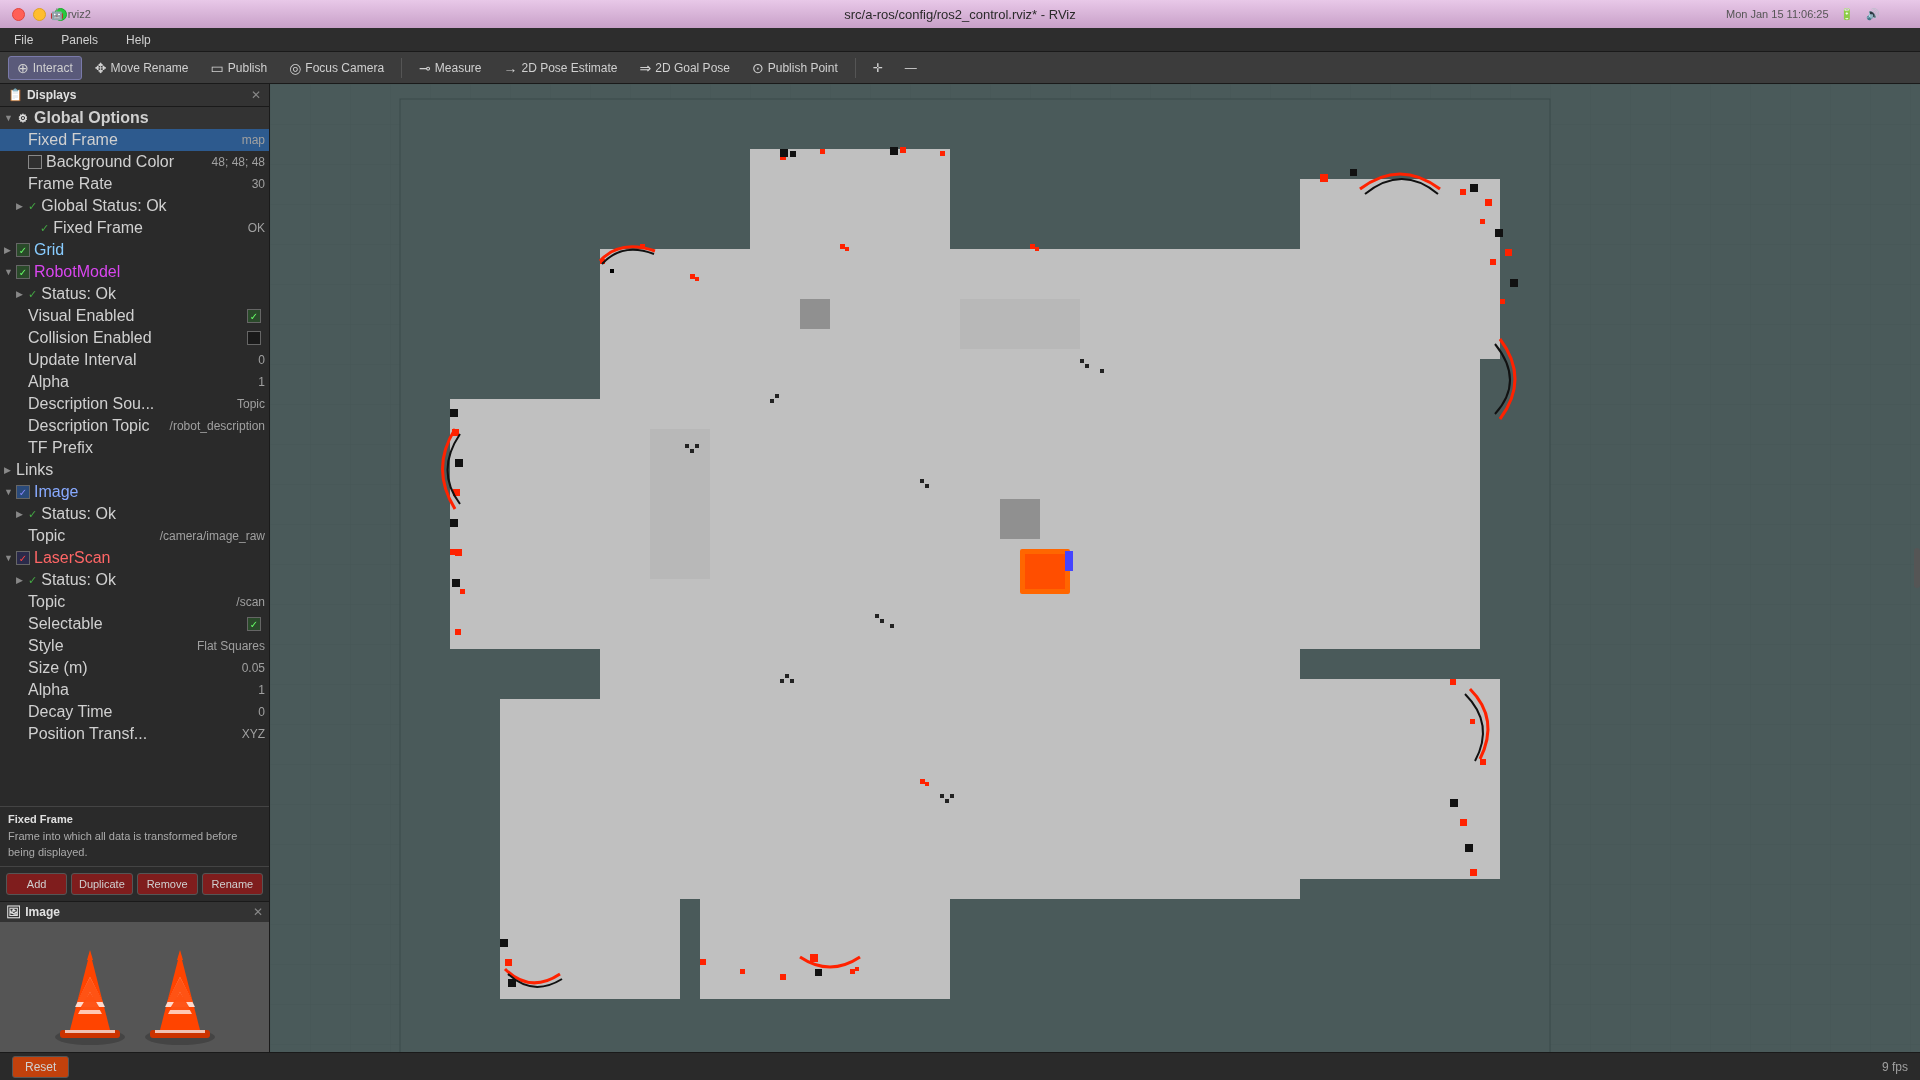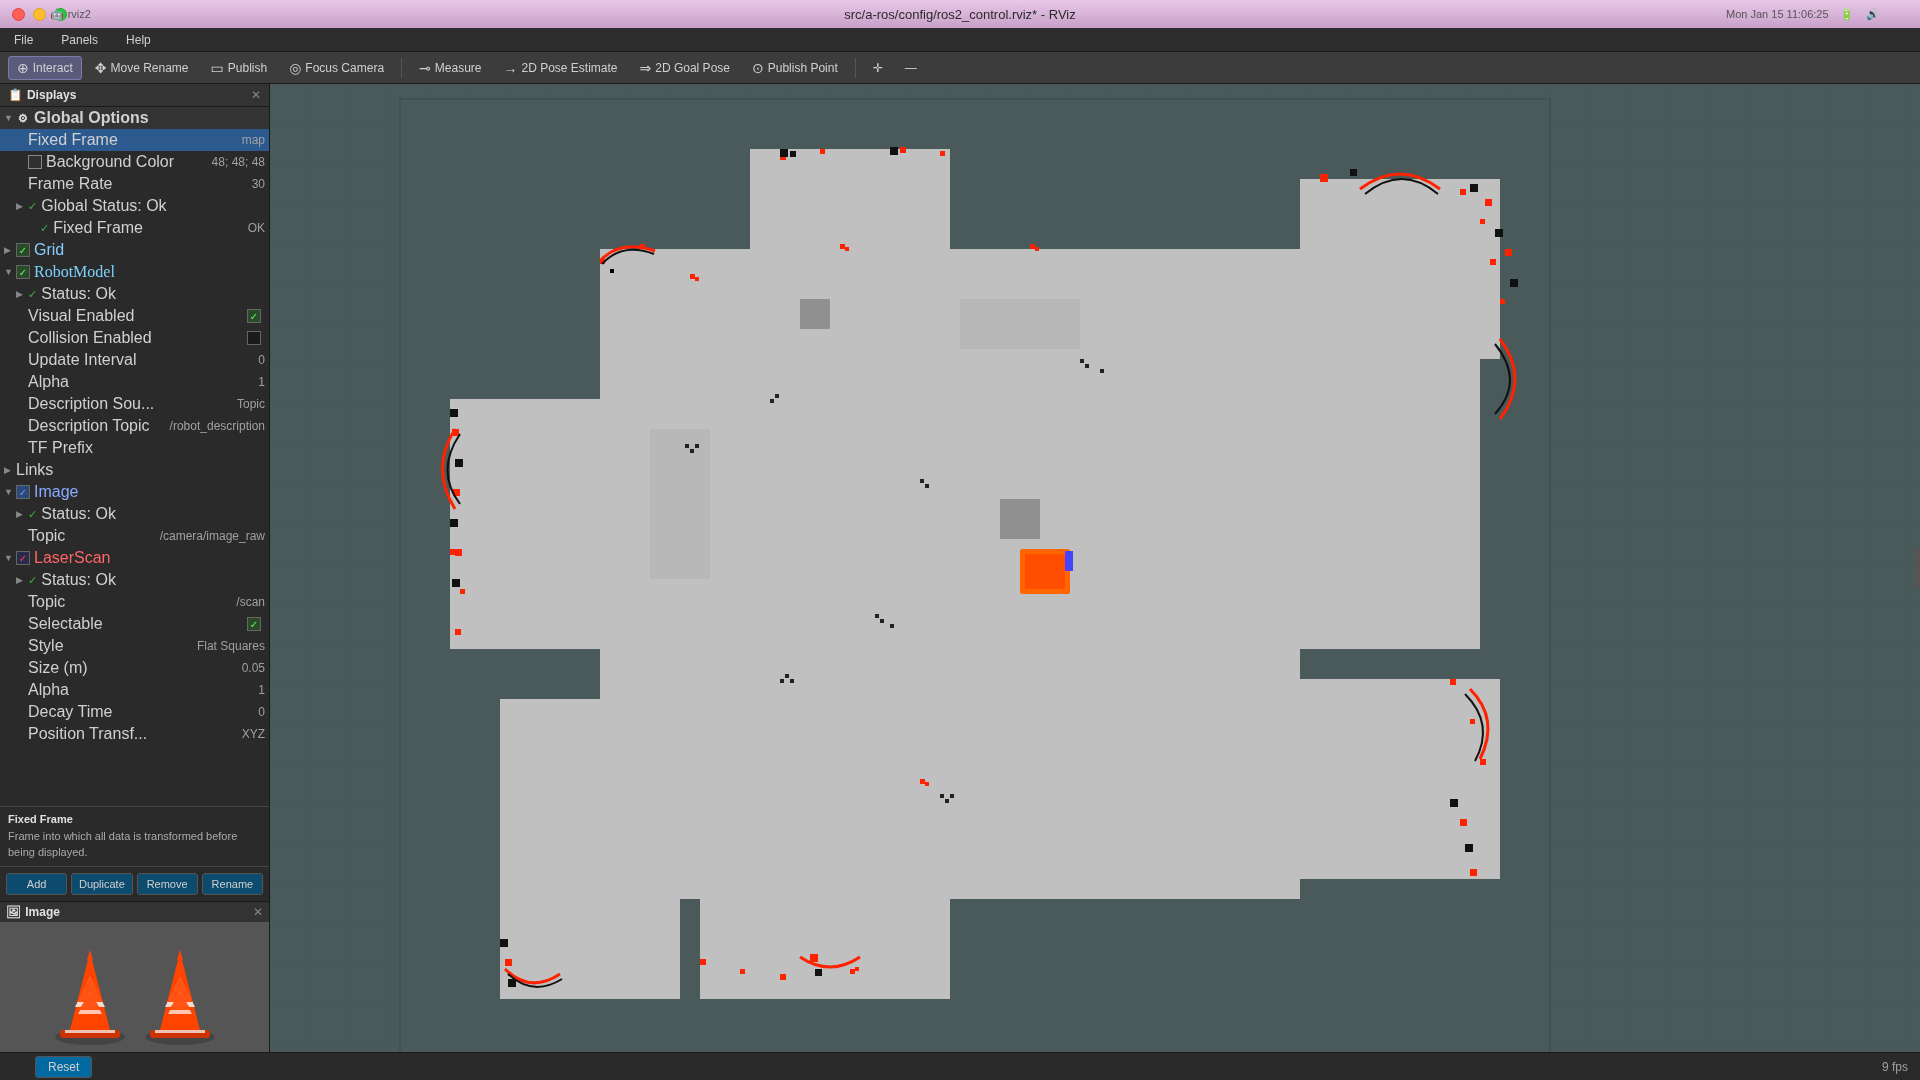--- a/index.html
+++ b/index.html
@@ -250,21 +250,21 @@
       display: flex;
       gap: 4px;
       padding: 6px;
       background: #2a2a2a;
       border-top: 1px solid #444;
     }
     .action-btn {
       flex: 1;
       padding: 4px 6px;
       font-size: 11px;
-      background: #0c4a6e;
+      background: #7f1d1d;
       border: 1px solid #555;
       color: #d0d0d0;
       cursor: pointer;
       border-radius: 3px;
       text-align: center;
     }
 
     
     .image-panel-header {
       display: flex;
@@ -307,27 +307,26 @@
       display: flex;
       align-items: center;
       justify-content: space-between;
       padding: 0 12px;
       border-top: 1px solid #1a1a1a;
     }
     .status-left { display: flex; align-items: center; gap: 8px; }
     .status-right { color: #a0a0a0; font-size: 12px; }
     .reset-btn {
       padding: 3px 12px;
-      background: #0369a1;
+      background: #c2410c;
       border: 1px solid #555;
       color: #d0d0d0;
       cursor: pointer;
       border-radius: 3px;
       font-size: 12px;
-      margin-left: 23px;
     }
   </style>
 </head>
 <body>
 
 <div class="title-bar">
   <div class="traffic-lights">
     <div class="traffic-light tl-close"></div>
     <div class="traffic-light tl-min"></div>
     <div class="traffic-light tl-max"></div>
@@ -447,21 +446,21 @@
 
       <div class="display-item item-indent-0">
         <span class="expand-arrow">▶</span>
         <div class="item-check checked">✓</div>
         <span class="item-label" style="color:#88ccff;">Grid</span>
       </div>
 
       <div class="display-item item-indent-0">
         <span class="expand-arrow">▼</span>
         <div class="item-check checked">✓</div>
-        <span class="item-label" style="color:#7dd3fc;font-family:Liberation Serif, serif;">RobotModel</span>
+        <span class="item-label" style="color:#d946ef;">RobotModel</span>
       </div>
 
       <div class="display-item item-indent-1">
         <span class="expand-arrow">▶</span>
         <span class="checkmark-green" style="margin-right:4px;">✓</span>
         <span class="item-label">Status: Ok</span>
       </div>
 
       <div class="display-item item-indent-1">
         <span class="expand-arrow"> </span>

